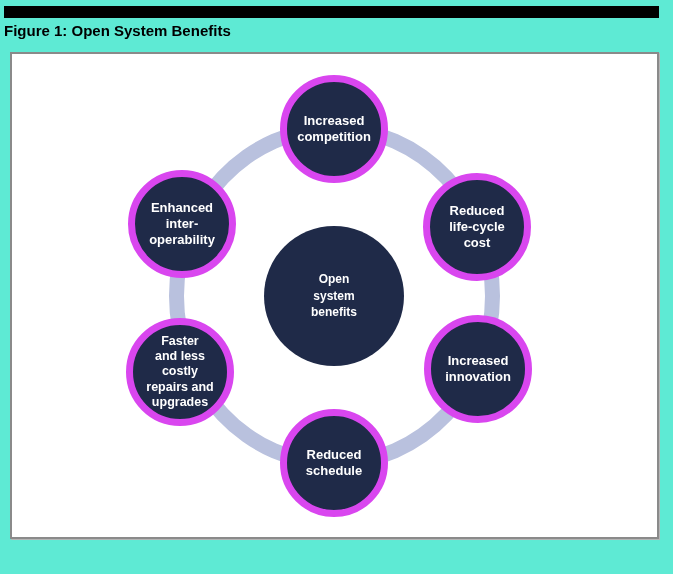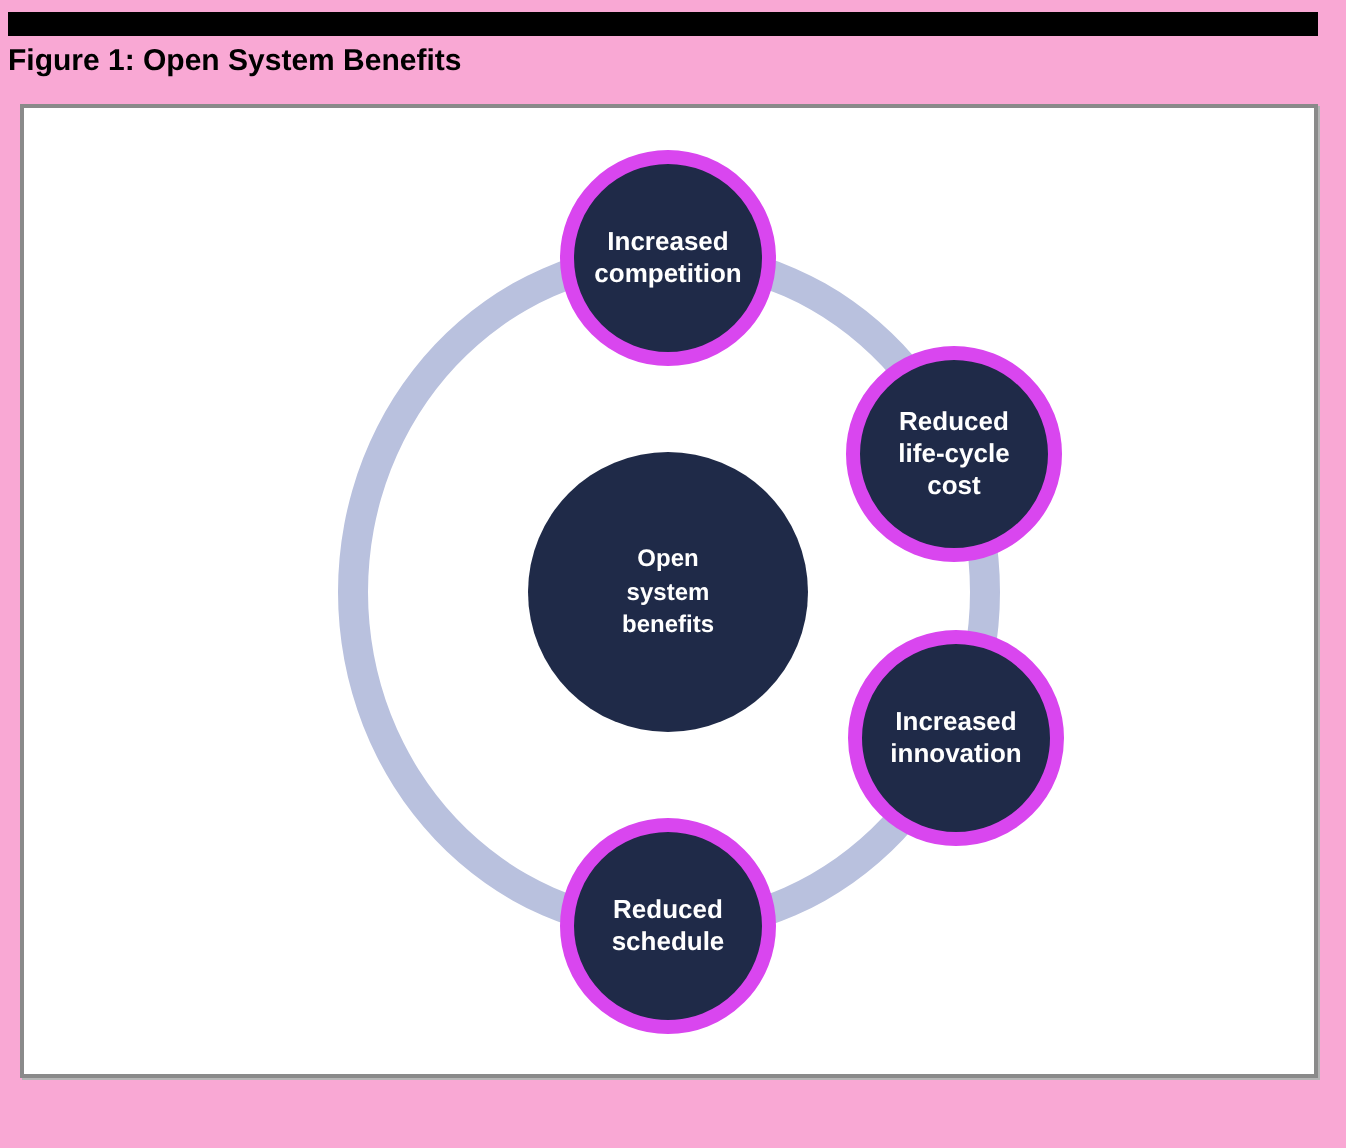--- a/index.html
+++ b/index.html
@@ -1,20 +1,20 @@
 <!DOCTYPE html>
 <html style="--node_fill: #1f2a48; --node_text: #ffffff; --ring: #b9c1de;"><head>
 <meta charset="utf-8">
 <style>
   html, body { margin: 0; padding: 0; background: #ffffff; }
   .page {
     position: relative;
     width: 673px;
     height: 574px;
-    background: #f9a8d4;
+    background: #5eead4;
     font-family: "Liberation Sans", "DejaVu Sans", sans-serif;
     overflow: hidden;
   }
   .title-bar {
     position: absolute;
     left: 4px; top: 6px;
     width: 655px; height: 12px;
     background: #000000;
   }
   .fig-title {
@@ -115,21 +115,33 @@
     <div class="node sat n-br">
       <div class="node-label">Increased
 innovation</div>
     </div>
 
     <div class="node sat n-bottom">
       <div class="node-label">Reduced
 schedule</div>
     </div>
 
+    <div class="node sat n-bl">
+      <div class="node-label">Faster
+and less
+costly
+repairs and
+upgrades</div>
+    </div>
 
+    <div class="node sat n-tl">
+      <div class="node-label">Enhanced
+inter-
+operability</div>
+    </div>
 
     <div class="node hub n-hub">
       <div class="node-label">Open
 system
 benefits</div>
     </div>
 
   </div>
 
 

